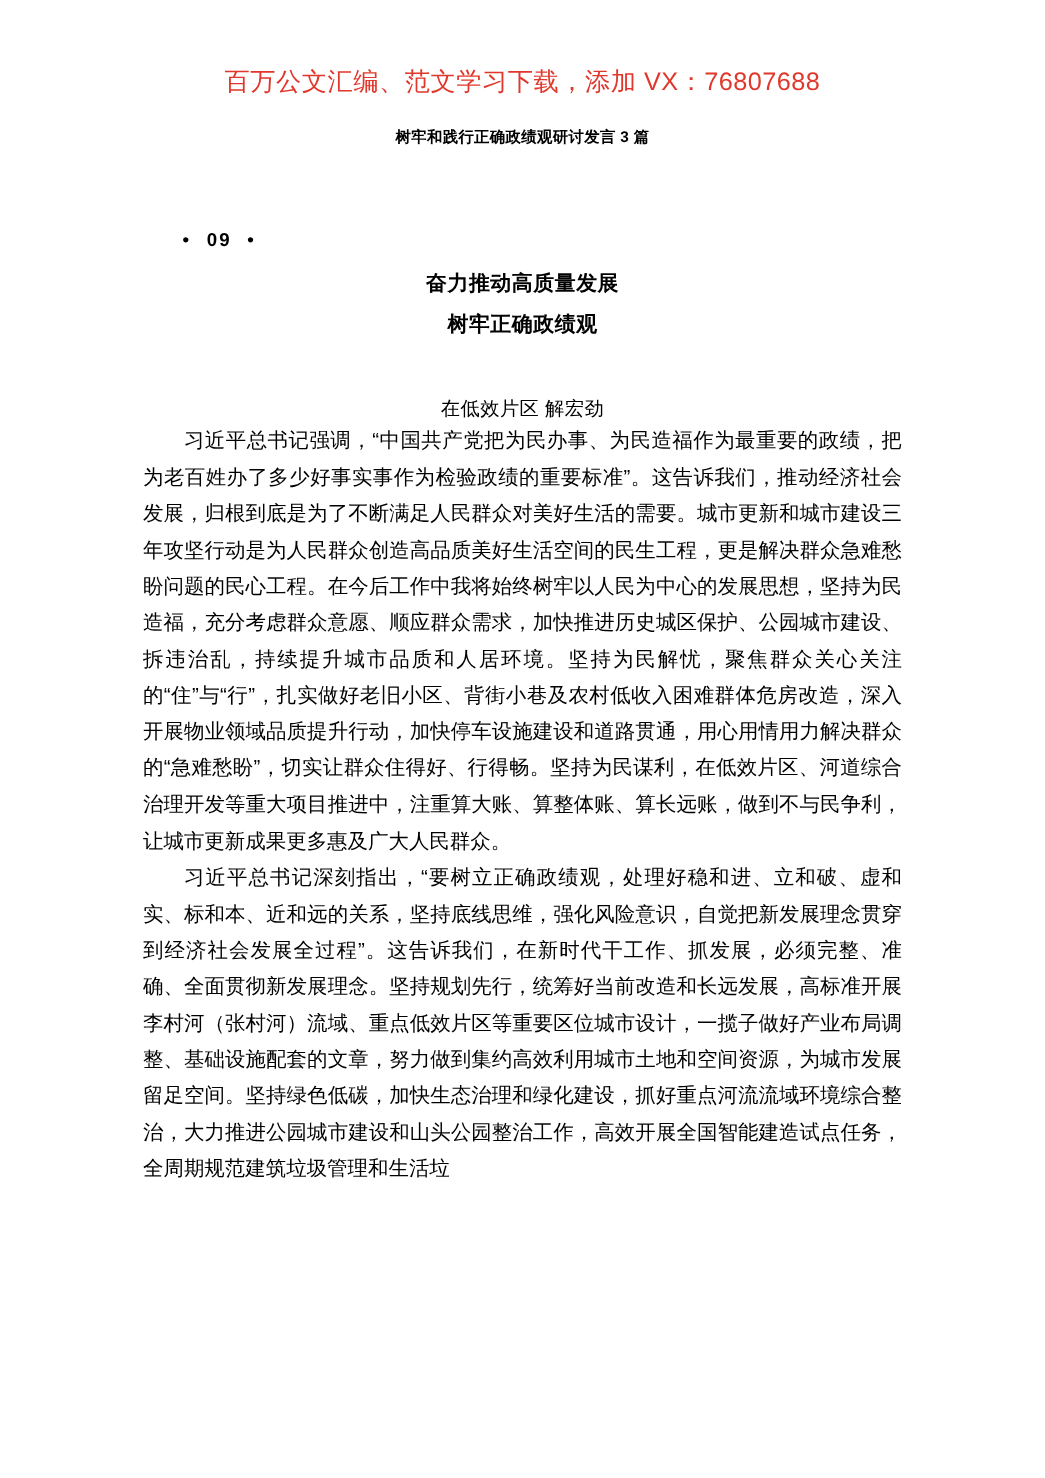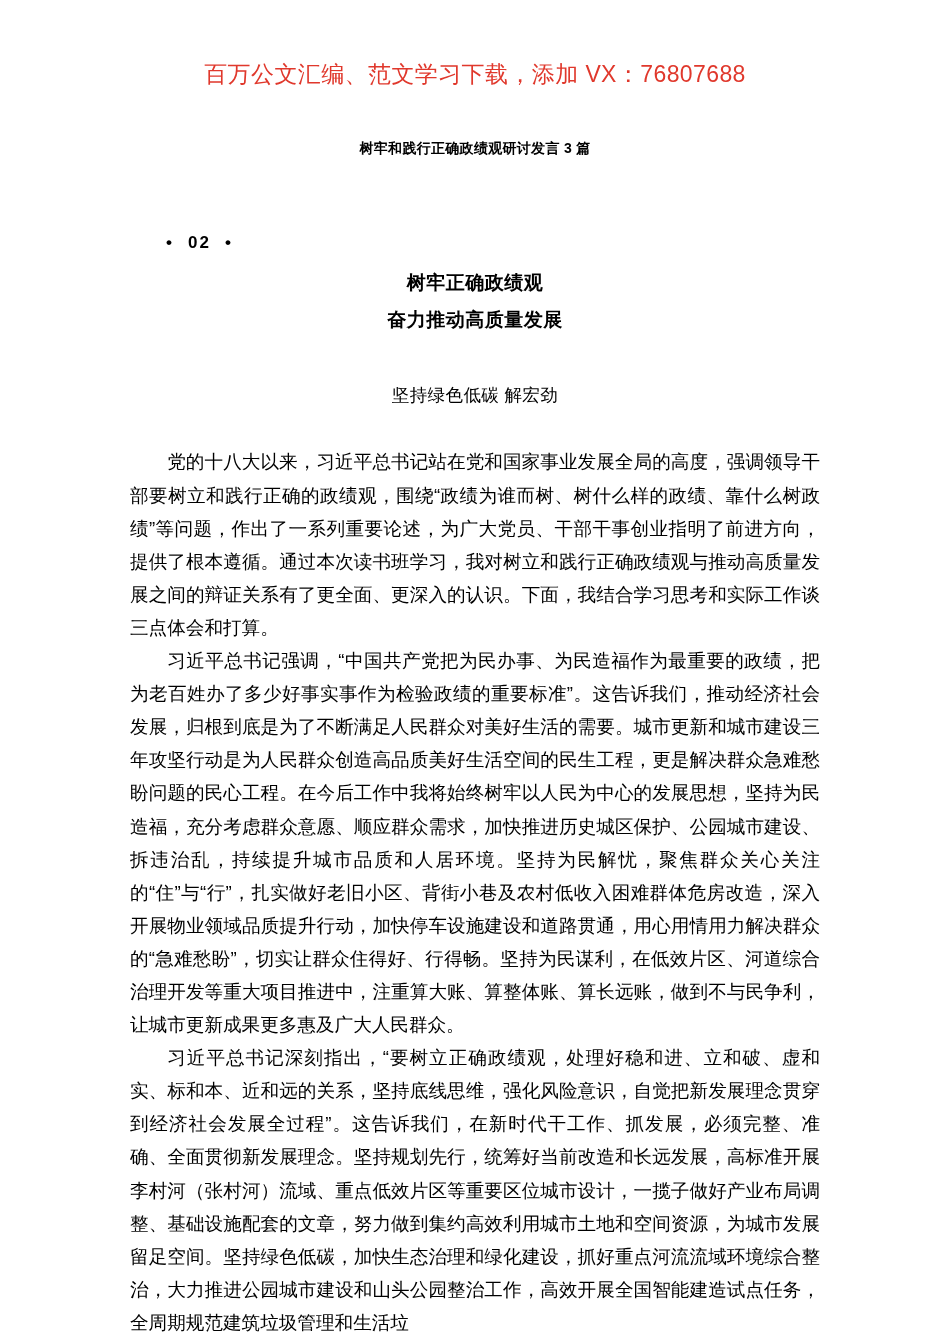--- a/index.html
+++ b/index.html
@@ -27,21 +27,21 @@
     margin: 0 auto;
     padding-top: 58px;
   }
   .promo-banner {
     text-align: center;
     color: #e0382c;
     font-size: 23px;
     font-weight: 400;
     letter-spacing: 0.4px;
     line-height: 1.4;
-    margin: 0 0 48px 0;
+    margin: 0 0 24px 0;
     white-space: nowrap;
   }
   .doc-title {
     text-align: center;
     font-size: 14px;
     font-weight: bold;
     letter-spacing: 0.3px;
     margin: 0 0 70px 0;
     line-height: 1.5;
   }
@@ -99,29 +99,28 @@
 <body>
 
 <div class="page">
   <div class="content">
 
     <div class="promo-banner">百万公文汇编、范文学习下载，添加 VX：76807688</div>
 
     <h1 class="doc-title">树牢和践行正确政绩观研讨发言 3 篇</h1>
 
     <div class="section-number">
-      <span class="dot">•</span><span>02</span><span class="dot">•</span>
+      <span class="dot">•</span><span>09</span><span class="dot">•</span>
     </div>
 
+    <div class="sub-title">奋力推动高质量发展</div>
     <div class="sub-title">树牢正确政绩观</div>
-    <div class="sub-title">奋力推动高质量发展</div>
 
-    <div class="byline">坚持绿色低碳  解宏劲</div>
+    <div class="byline">在低效片区  解宏劲</div>
 
-    <p class="body-para first indent">党的十八大以来，习近平总书记站在党和国家事业发展全局的高度，强调领导干部要树立和践行正确的政绩观，围绕“政绩为谁而树、树什么样的政绩、靠什么树政绩”等问题，作出了一系列重要论述，为广大党员、干部干事创业指明了前进方向，提供了根本遵循。通过本次读书班学习，我对树立和践行正确政绩观与推动高质量发展之间的辩证关系有了更全面、更深入的认识。下面，我结合学习思考和实际工作谈三点体会和打算。</p>
 
 
     <p class="body-para indent">习近平总书记强调，“中国共产党把为民办事、为民造福作为最重要的政绩，把为老百姓办了多少好事实事作为检验政绩的重要标准”。这告诉我们，推动经济社会发展，归根到底是为了不断满足人民群众对美好生活的需要。城市更新和城市建设三年攻坚行动是为人民群众创造高品质美好生活空间的民生工程，更是解决群众急难愁盼问题的民心工程。在今后工作中我将始终树牢以人民为中心的发展思想，坚持为民造福，充分考虑群众意愿、顺应群众需求，加快推进历史城区保护、公园城市建设、拆违治乱，持续提升城市品质和人居环境。坚持为民解忧，聚焦群众关心关注的“住”与“行”，扎实做好老旧小区、背街小巷及农村低收入困难群体危房改造，深入开展物业领域品质提升行动，加快停车设施建设和道路贯通，用心用情用力解决群众的“急难愁盼”，切实让群众住得好、行得畅。坚持为民谋利，在低效片区、河道综合治理开发等重大项目推进中，注重算大账、算整体账、算长远账，做到不与民争利，让城市更新成果更多惠及广大人民群众。</p>
 
 
     <p class="body-para indent">习近平总书记深刻指出，“要树立正确政绩观，处理好稳和进、立和破、虚和实、标和本、近和远的关系，坚持底线思维，强化风险意识，自觉把新发展理念贯穿到经济社会发展全过程”。这告诉我们，在新时代干工作、抓发展，必须完整、准确、全面贯彻新发展理念。坚持规划先行，统筹好当前改造和长远发展，高标准开展李村河（张村河）流域、重点低效片区等重要区位城市设计，一揽子做好产业布局调整、基础设施配套的文章，努力做到集约高效利用城市土地和空间资源，为城市发展留足空间。坚持绿色低碳，加快生态治理和绿化建设，抓好重点河流流域环境综合整治，大力推进公园城市建设和山头公园整治工作，高效开展全国智能建造试点任务，全周期规范建筑垃圾管理和生活垃</p>
 
   </div>
 </div>
 

